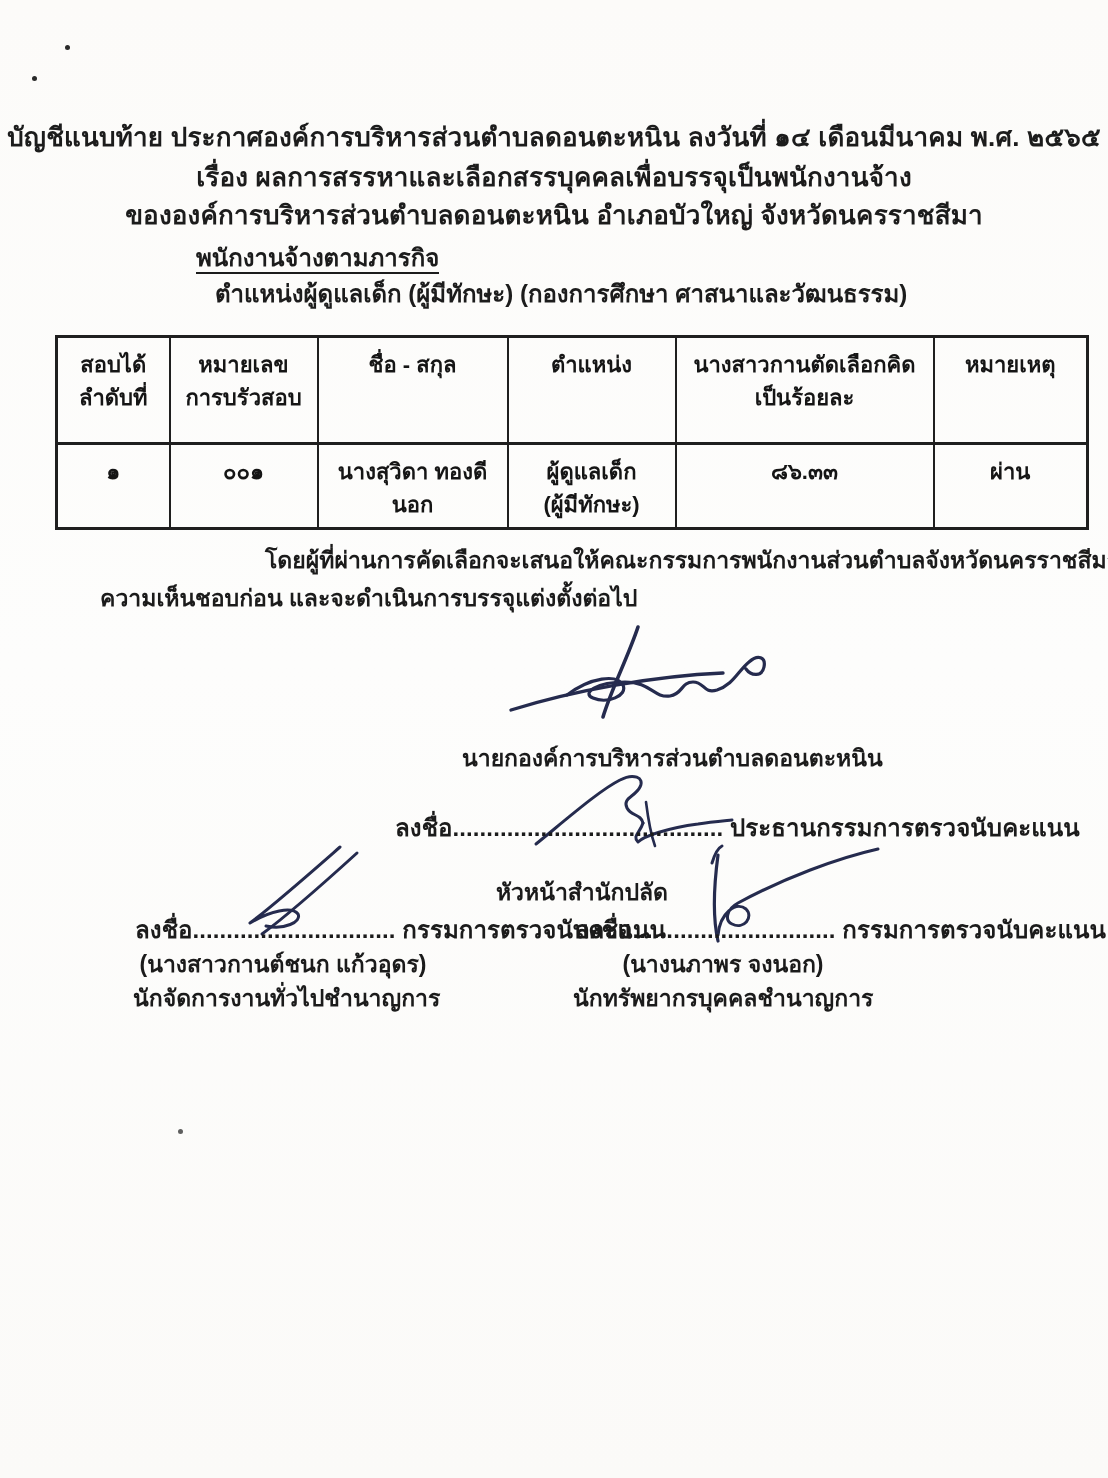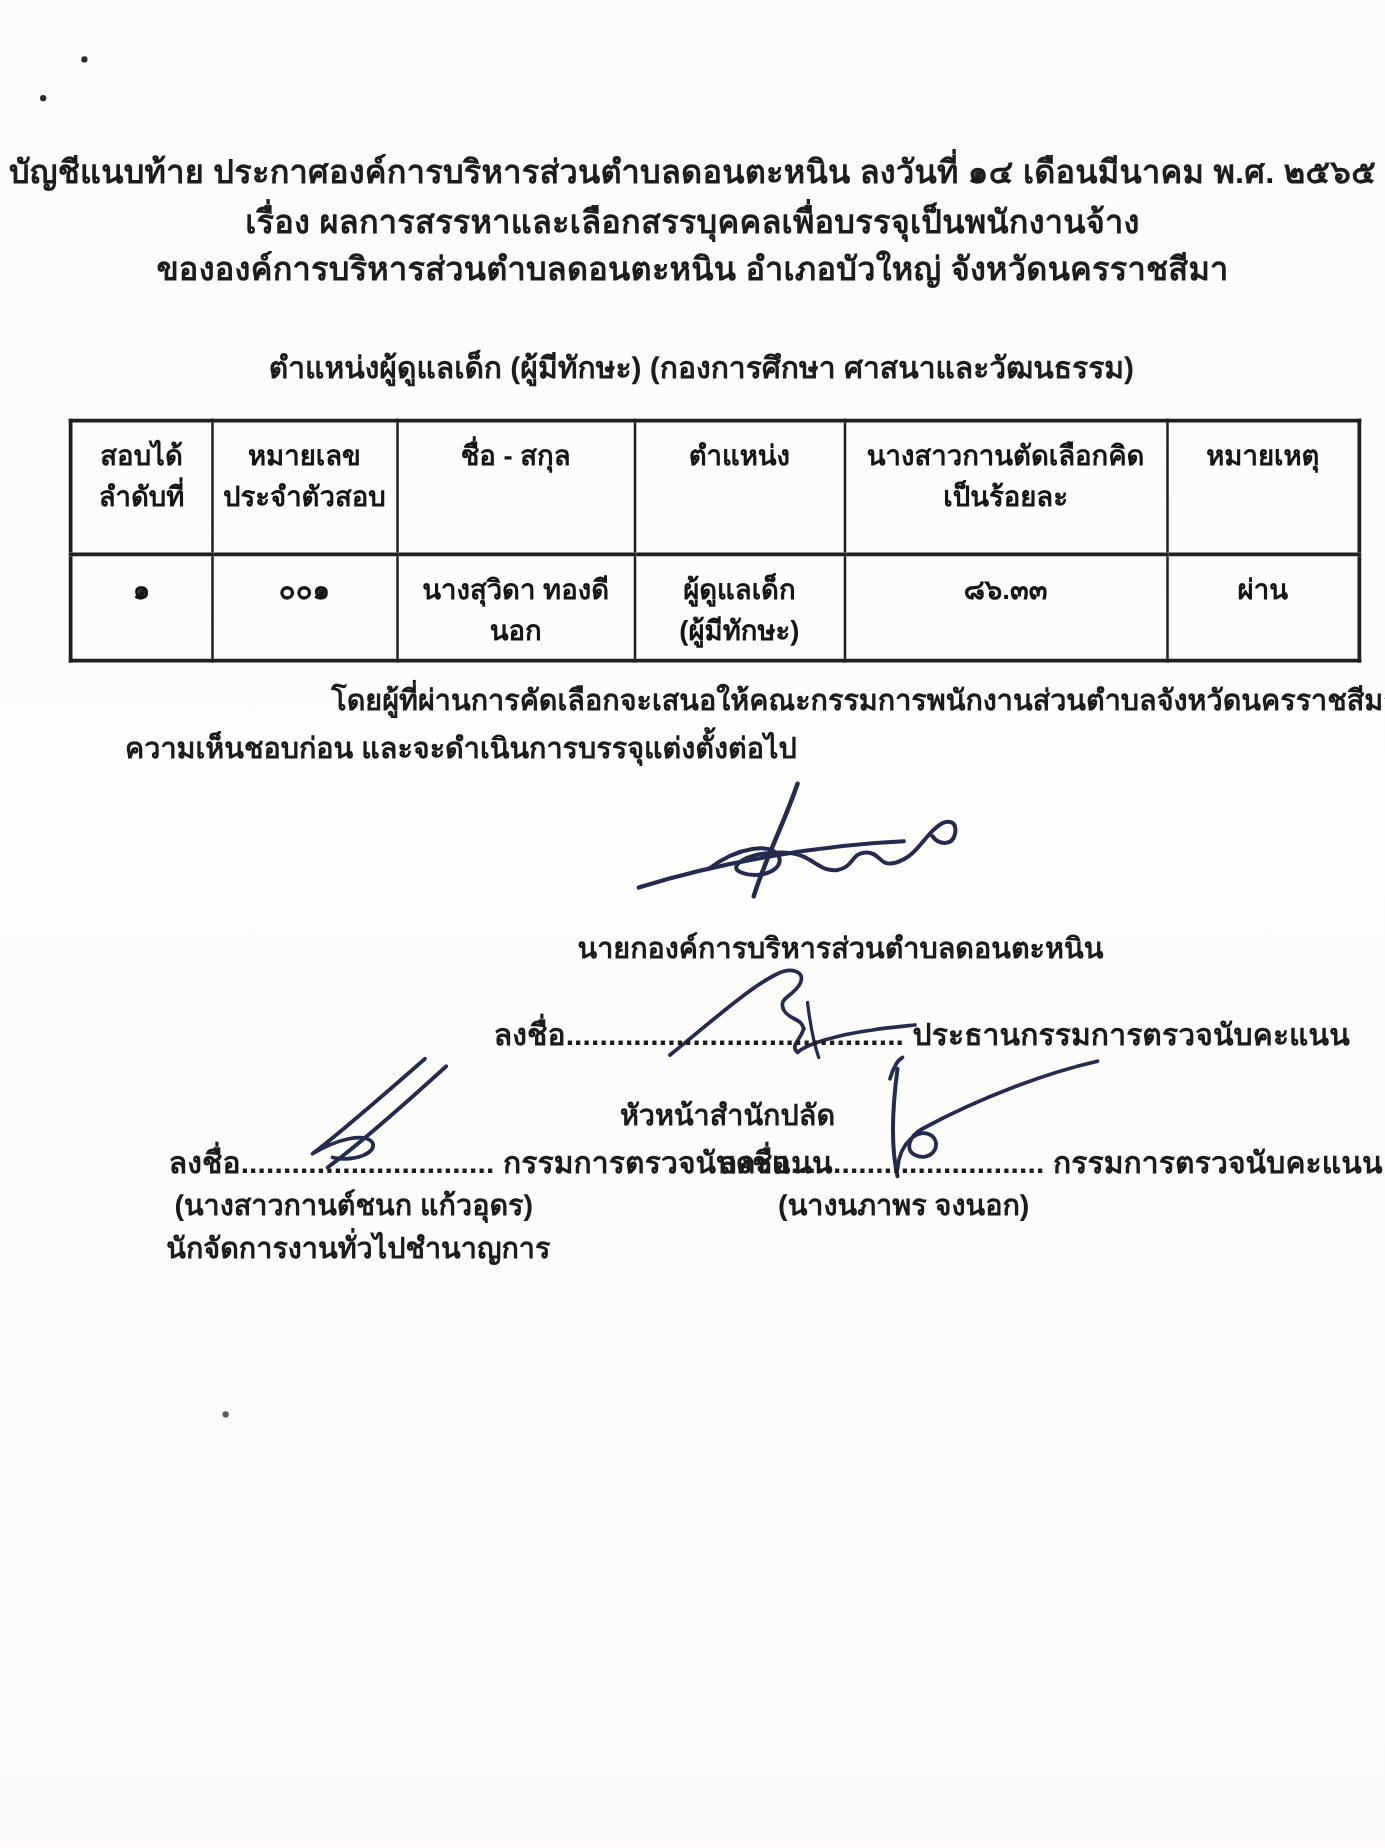--- a/index.html
+++ b/index.html
@@ -58,40 +58,43 @@
 <div class="page">
 
   <div class="speck" style="left:65px;top:45px;width:5px;height:5px;"></div>
   <div class="speck" style="left:32px;top:76px;width:5px;height:5px;"></div>
   <div class="speck" style="left:178px;top:1129px;width:5px;height:5px;opacity:.75;"></div>
 
   <div class="hline" style="top:116px;">บัญชีแนบท้าย ประกาศองค์การบริหารส่วนตำบลดอนตะหนิน ลงวันที่ ๑๔ เดือนมีนาคม พ.ศ. ๒๕๖๕</div>
   <div class="hline" style="top:156px;">เรื่อง ผลการสรรหาและเลือกสรรบุคคลเพื่อบรรจุเป็นพนักงานจ้าง</div>
   <div class="hline" style="top:194px;">ขององค์การบริหารส่วนตำบลดอนตะหนิน อำเภอบัวใหญ่ จังหวัดนครราชสีมา</div>
 
+  <div class="sect" style="left:196px;top:238px;">
+    <span class="underlined">พนักงานจ้างตามภารกิจ</span>
+  </div>
   <div class="sect" style="left:215px;top:274px;">ตำแหน่งผู้ดูแลเด็ก (ผู้มีทักษะ) (กองการศึกษา ศาสนาและวัฒนธรรม)</div>
 
   <table class="results">
     <colgroup>
       <col style="width:113px">
         <col style="width:148px">
         <col style="width:190px">
       <col style="width:168px">
         <col style="width:258px">
         <col style="width:154px">
     </colgroup>
     <thead>
       <tr>
         <th>
           <span class="cellline">สอบได้</span>
           <span class="cellline">ลำดับที่</span>
         </th>
         <th>
           <span class="cellline">หมายเลข</span>
-          <span class="cellline">ประจำตัวสอบ</span>
+          <span class="cellline">การบรัวสอบ</span>
         </th>
         <th>
           <span class="cellline">ชื่อ - สกุล</span>
         </th>
         <th>
           <span class="cellline">ตำแหน่ง</span>
         </th>
         <th>
           <span class="cellline">นางสาวกานตัดเลือกคิด</span>
           <span class="cellline">เป็นร้อยละ</span>
@@ -144,14 +147,15 @@
   <div class="centerblock" style="left:133px;top:946px;">(นางสาวกานต์ชนก แก้วอุดร)</div>
   <div class="centerblock" style="left:133px;top:980px;">นักจัดการงานทั่วไปชำนาญการ</div>
 
   <svg class="sig" style="left:692px;top:843px;" width="190" height="102" viewBox="0 0 190 102">
     <path d="M20,20 C23,10 26,5 30,3" stroke-width="3"></path>
     <path d="M26,12 C22,42 20,72 26,98" stroke-width="3.2"></path>
     <path d="M26,92 C28,70 44,58 54,66 C62,74 52,87 40,81 C32,77 35,66 46,60 C92,35 146,15 186,6" stroke-width="3"></path>
   </svg>
   <div class="signline" style="left:575px;top:910px;">ลงชื่อ.............................. กรรมการตรวจนับคะแนน</div>
   <div class="centerblock" style="left:573px;top:946px;">(นางนภาพร  จงนอก)</div>
+  <div class="centerblock" style="left:573px;top:980px;">นักทรัพยากรบุคคลชำนาญการ</div>
 
 </div>
 
 </body></html>

